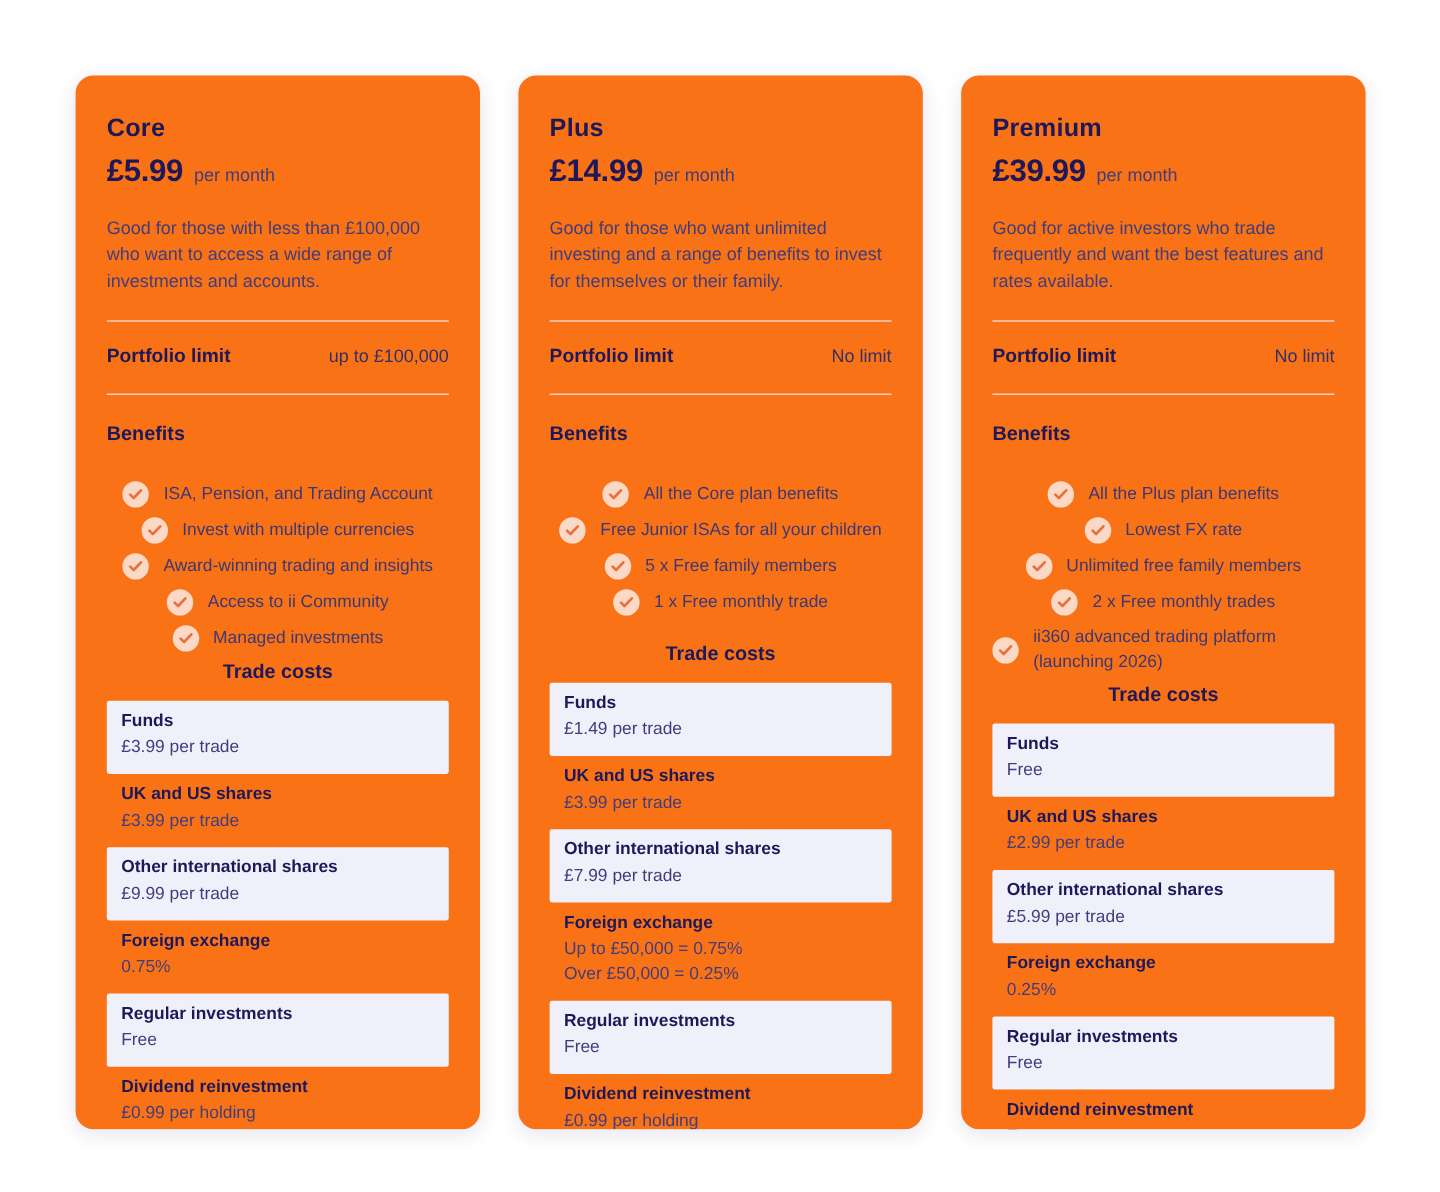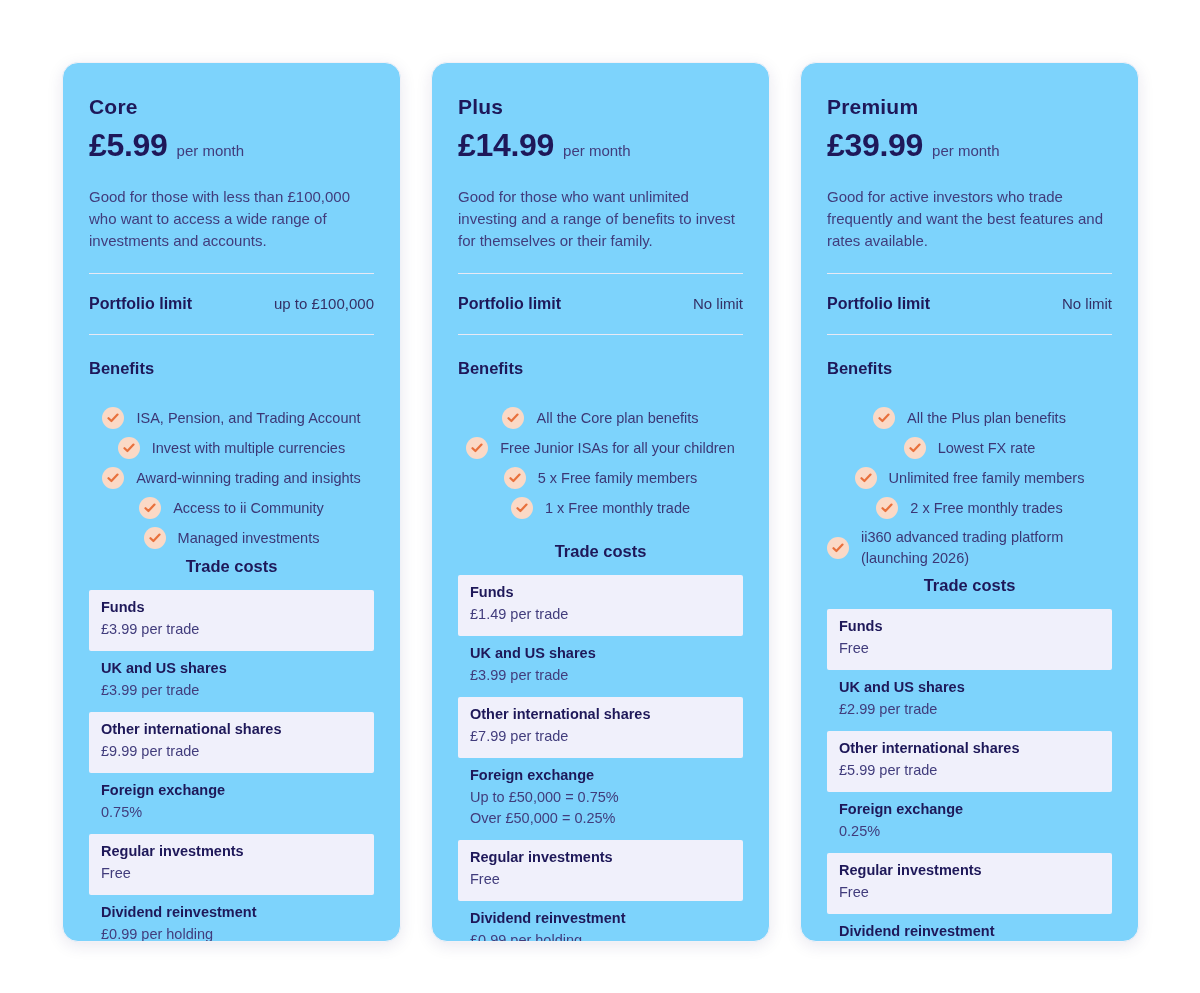--- a/index.html
+++ b/index.html
@@ -11,21 +11,21 @@
     overflow: hidden;
   }
   .cards-row {
     display: flex;
     gap: 30px;
     padding: 62px 0 0 62px;
   }
   .plan-card {
     width: 339px;
     height: 880px;
-    background: #7dd3fc;
+    background: #f97316;
     border: 1px solid #f1f1f7;
     border-radius: 16px;
     box-shadow: 0 4px 16px rgba(35, 30, 95, 0.10);
     padding: 32px 26px 24px 26px;
     overflow: hidden;
     flex-shrink: 0;
   }
   .plan-name {
     font-size: 21px;
     font-weight: 700;
@@ -33,21 +33,21 @@
     margin-bottom: 8px;
     letter-spacing: 0.2px;
   }
   .price-row {
     display: flex;
     align-items: baseline;
     gap: 9px;
     margin-bottom: 22px;
   }
   .plan-price {
-    font-size: 32px;
+    font-size: 26px;
     font-weight: 700;
     color: #1e1859;
     letter-spacing: -0.3px;
   }
   .price-period {
     font-size: 15px;
     color: #413c7c;
   }
   .plan-desc {
     font-size: 15px;

